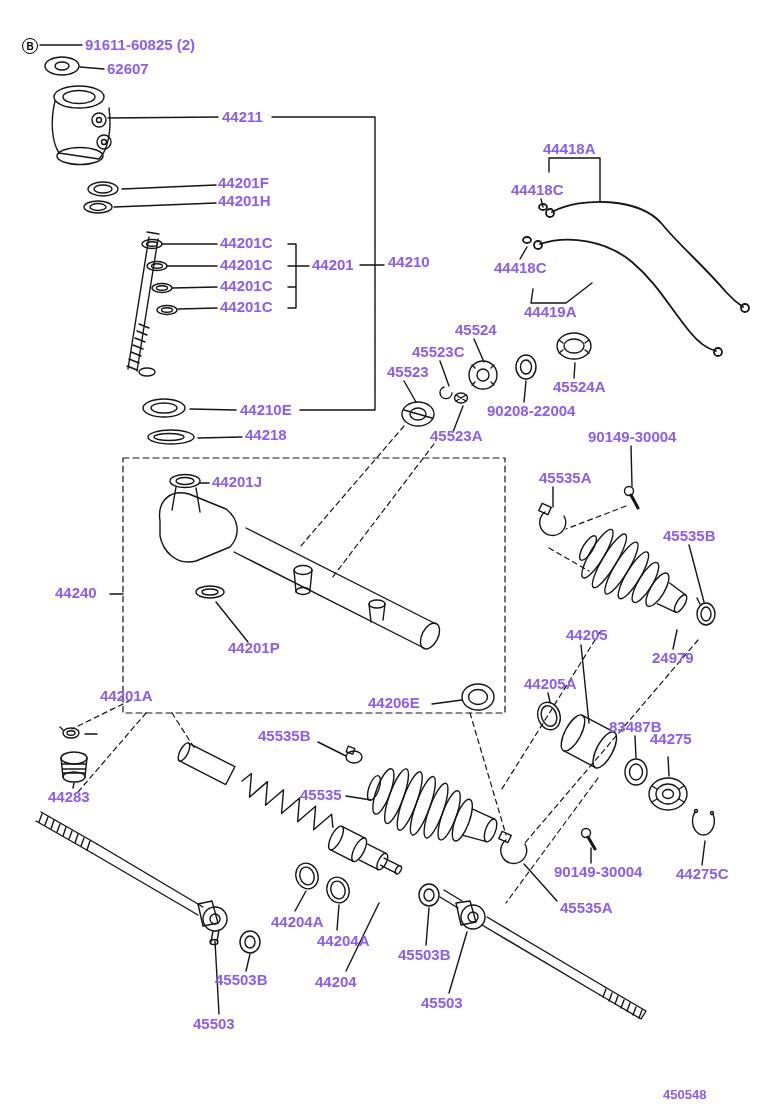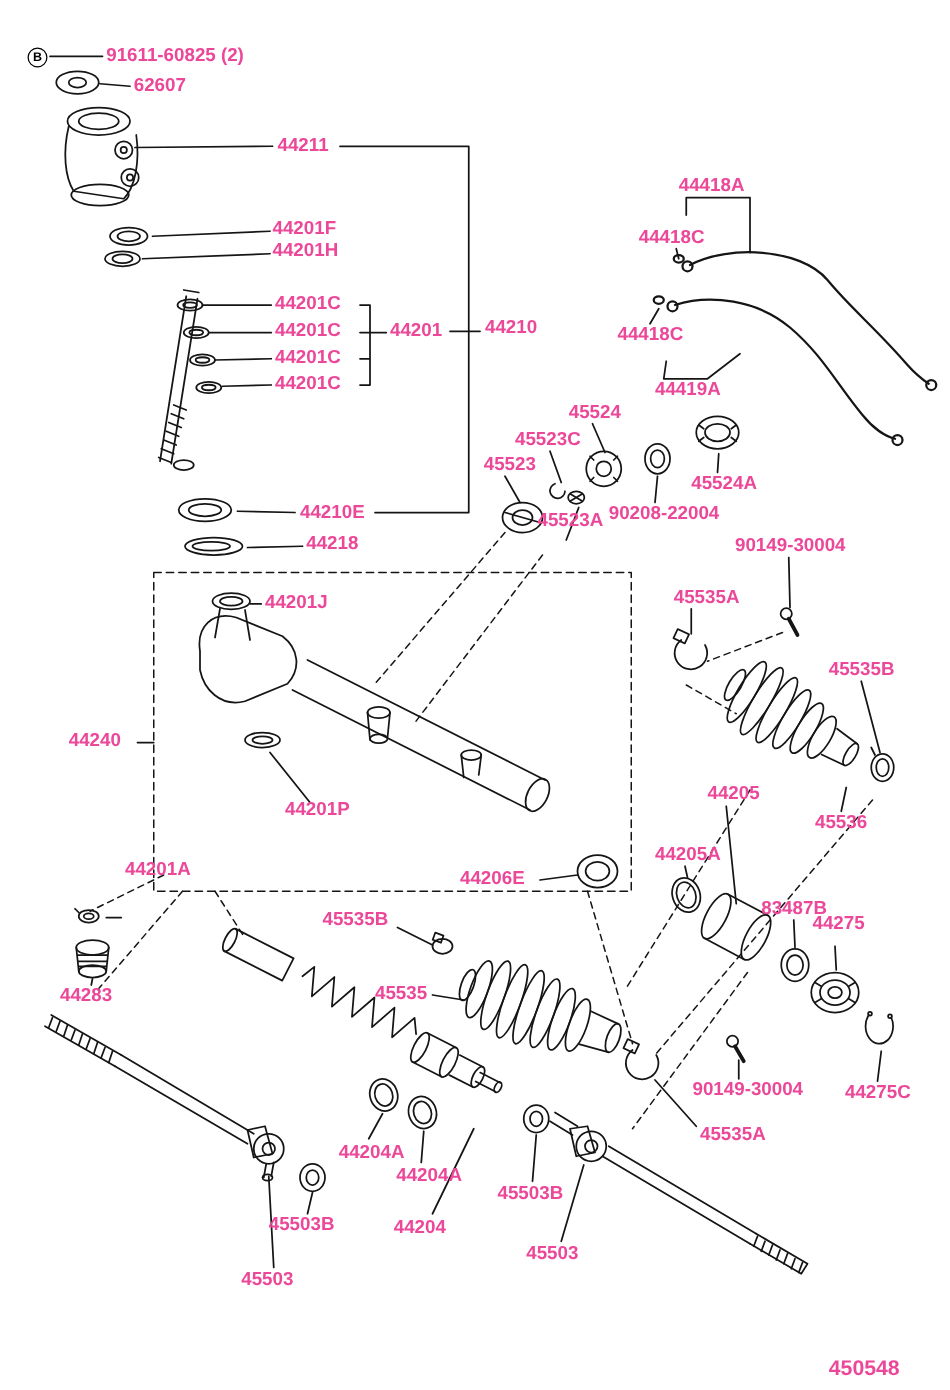--- a/index.html
+++ b/index.html
@@ -1,21 +1,21 @@
 <!DOCTYPE html>
 <html><head>
 <meta charset="utf-8">
 <style>
   html,body{margin:0;padding:0;background:#ffffff;}
   #stage{position:relative;width:760px;height:1112px;background:#fff;overflow:hidden;
          font-family:"Liberation Sans",sans-serif;}
   #art{position:absolute;left:0;top:0;}
-  .lbl{position:absolute;font-weight:bold;font-size:15px;line-height:16px;color:#ec4899;
+  .lbl{position:absolute;font-weight:bold;font-size:15px;line-height:16px;color:#8b5cf6;
        white-space:nowrap;}
-  .figcode{font-size:17px;}
+  .figcode{font-size:13px;}
   .refmark{position:absolute;left:22px;top:38px;width:14px;height:14px;border:1.6px solid #000;
        border-radius:50%;font-size:10px;font-weight:bold;color:#000;display:flex;
        align-items:center;justify-content:center;}
 </style>
 </head>
 <body>
 
 <div id="stage">
 
   <svg id="art" width="760" height="1112" viewBox="0 0 760 1112">
@@ -366,32 +366,32 @@
   <span class="lbl" style="left:312px;top:257px">44201</span>
   <span class="lbl" style="left:388px;top:254px">44210</span>
   <span class="lbl" style="left:543px;top:141px">44418A</span>
   <span class="lbl" style="left:511px;top:182px">44418C</span>
   <span class="lbl" style="left:494px;top:260px">44418C</span>
   <span class="lbl" style="left:524px;top:304px">44419A</span>
   <span class="lbl" style="left:455px;top:322px">45524</span>
   <span class="lbl" style="left:412px;top:344px">45523C</span>
   <span class="lbl" style="left:387px;top:364px">45523</span>
   <span class="lbl" style="left:240px;top:402px">44210E</span>
-  <span class="lbl" style="left:430px;top:409px">45523A</span>
+  <span class="lbl" style="left:430px;top:428px">45523A</span>
   <span class="lbl" style="left:487px;top:403px">90208-22004</span>
   <span class="lbl" style="left:553px;top:379px">45524A</span>
   <span class="lbl" style="left:245px;top:427px">44218</span>
   <span class="lbl" style="left:588px;top:429px">90149-30004</span>
   <span class="lbl" style="left:212px;top:474px">44201J</span>
   <span class="lbl" style="left:539px;top:470px">45535A</span>
   <span class="lbl" style="left:663px;top:528px">45535B</span>
   <span class="lbl" style="left:55px;top:585px">44240</span>
   <span class="lbl" style="left:228px;top:640px">44201P</span>
   <span class="lbl" style="left:566px;top:627px">44205</span>
-  <span class="lbl" style="left:652px;top:650px">45536</span>
+  <span class="lbl" style="left:652px;top:650px">24979</span>
   <span class="lbl" style="left:524px;top:676px">44205A</span>
   <span class="lbl" style="left:368px;top:695px">44206E</span>
   <span class="lbl" style="left:609px;top:719px">83487B</span>
   <span class="lbl" style="left:650px;top:731px">44275</span>
   <span class="lbl" style="left:100px;top:688px">44201A</span>
   <span class="lbl" style="left:258px;top:728px">45535B</span>
   <span class="lbl" style="left:48px;top:789px">44283</span>
   <span class="lbl" style="left:300px;top:787px">45535</span>
   <span class="lbl" style="left:554px;top:864px">90149-30004</span>
   <span class="lbl" style="left:676px;top:866px">44275C</span>

